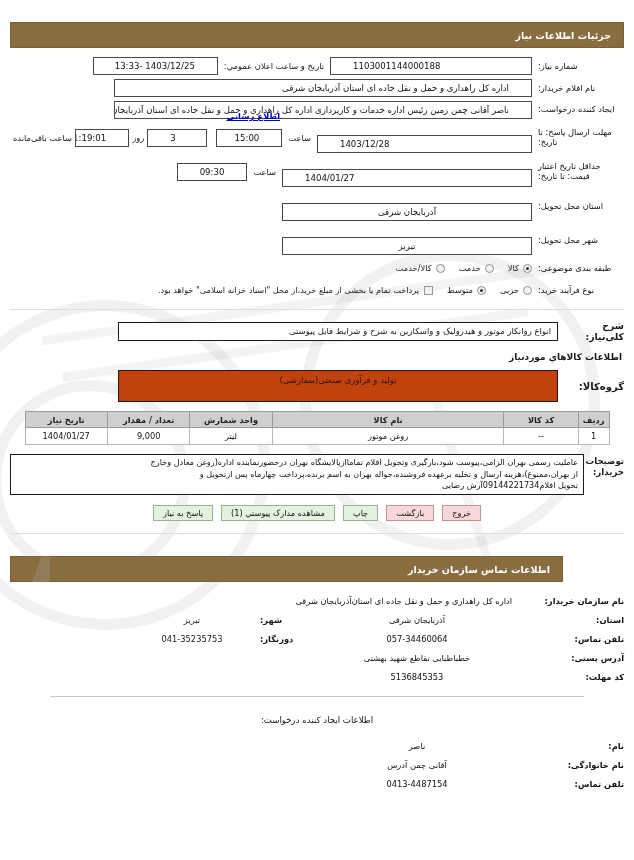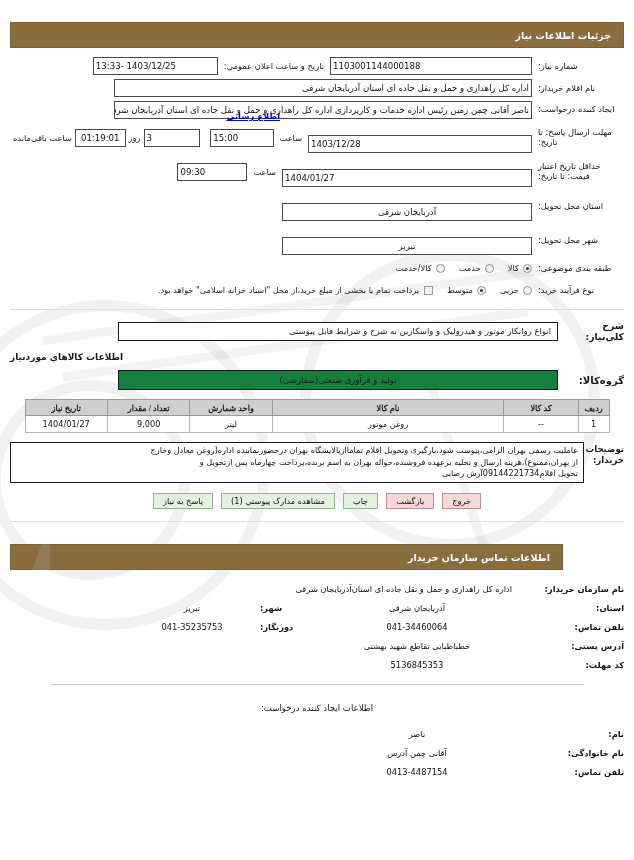--- a/index.html
+++ b/index.html
@@ -87,21 +87,21 @@
     color: #111;
     line-height: 1.25;
   }
   .lbl.two { line-height: 1.15; }
 
   .fld {
     border: 1px solid #4a4a4a;
     background: #ffffff;
     height: 18px;
     line-height: 16px;
-    padding: 0 2px;
+    padding: 0 22px;
     font-size: 8.6px;
     text-align: left;
     overflow: hidden;
     white-space: nowrap;
     color: #111;
   }
   .fld.w-wide   { width: 202px; }
   .fld.w-long   { width: 250px; margin-top: 12px; }
   .fld.w-xlong  { width: 418px; }
   .fld.w-mid    { width: 125px; }
@@ -187,53 +187,52 @@
     line-height: 17px;
     width: 440px;
     padding: 0 6px;
     font-size: 8.5px;
     text-align: right;
     background: #fff;
   }
   .subhead {
     font-weight: bold;
     font-size: 9px;
-    text-align: left;
+    text-align: right;
     margin: 2px 0 8px 0;
     padding-right: 2px;
   }
   .group-row { display: flex; align-items: center; margin-bottom: 9px; }
   .group-lbl {
     font-weight: bold; font-size: 10px;
     width: 66px; min-width: 66px;
     text-align: right; padding-left: 6px;
   }
   .group-fld {
     border: 1px solid #1a1a1a;
-    height: 20px; line-height: 18px;
+    height: 32px; line-height: 18px;
     width: 440px; padding: 0 6px;
     font-size: 8.5px; text-align: center;
-    background: #15803d;
+    background: #c2410c;
   }
 
   
   table.goods {
     border-collapse: collapse;
     width: 585px;
     margin: 0 auto 0 auto;
     font-size: 8.2px;
   }
   table.goods th {
     background: #cfcfcf;
     border: 1px solid #9a9a9a;
     font-weight: bold;
     height: 16px;
     padding: 1px 3px;
     color: #222;
-    font-family: Liberation Serif, serif;
   }
   table.goods td {
     border: 1px solid #b5b5b5;
     height: 17px;
     padding: 1px 4px;
     text-align: center;
     background: #fff;
     color: #111;
   }
 
@@ -503,21 +502,21 @@
 
     <div class="c-row">
       <div class="c-lbl">استان:</div>
       <div class="c-val">آذربایجان شرقی</div>
       <div class="c-lbl2">شهر:</div>
       <div class="c-val2">تبریز</div>
     </div>
 
     <div class="c-row">
       <div class="c-lbl">تلفن تماس:</div>
-      <div class="c-val">041-34460064</div>
+      <div class="c-val">057-34460064</div>
       <div class="c-lbl2">دورنگار:</div>
       <div class="c-val2">041-35235753</div>
     </div>
 
     <div class="c-row">
       <div class="c-lbl">آدرس پستی:</div>
       <div class="c-val">خطباطبایی تقاطع شهید بهشتی</div>
     </div>
 
     <div class="c-row">

